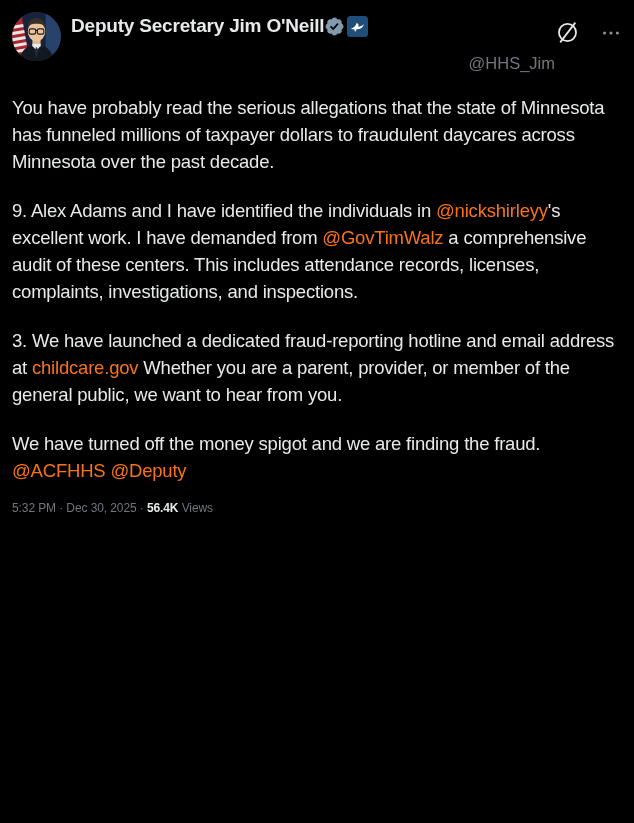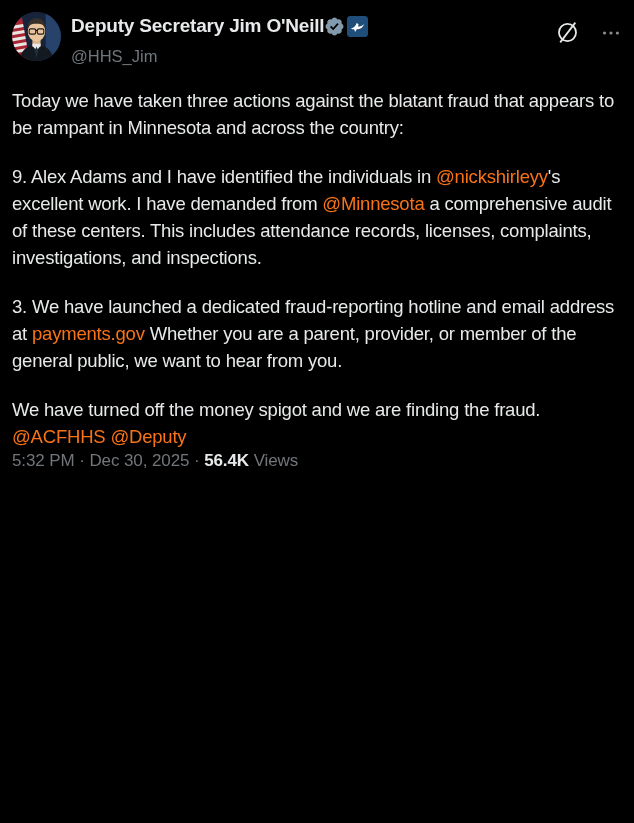--- a/index.html
+++ b/index.html
@@ -55,22 +55,23 @@
     width: 21px;
     height: 21px;
     flex: 0 0 auto;
     margin-left: 2px;
     border-radius: 3px;
     overflow: hidden;
   }
   .handle {
     color: #71767b;
     font-size: 16.5px;
-    margin-top: 10px;
-    cursor: pointer;
+    margin-top: 17px;
+    cursor: pointer;
+    text-align: right;
   }
   .header-actions {
     display: flex;
     align-items: center;
     gap: 20px;
     padding-top: 8px;
     flex: 0 0 auto;
   }
   .icon-btn {
     background: none;
@@ -101,22 +102,22 @@
   .card-link {
     color: #1d9bf0;
     font-size: 18.5px;
     line-height: 27px;
     letter-spacing: -0.2px;
     text-decoration: none;
     cursor: pointer;
   }
   
   .footer {
-    margin-top: 1px;
-    font-size: 17px;
+    margin-top: 17px;
+    font-size: 12px;
     color: #71767b;
     letter-spacing: -0.1px;
   }
   .footer .views-count {
     color: #e7e9ea;
     font-weight: 700;
   }
 </style>
 </head>
 <body>
@@ -182,22 +183,22 @@
         <svg width="22" height="22" viewBox="0 0 24 24">
           <circle cx="5" cy="12" r="1.7" fill="#8b8f94"></circle>
           <circle cx="12" cy="12" r="1.7" fill="#8b8f94"></circle>
           <circle cx="19" cy="12" r="1.7" fill="#8b8f94"></circle>
         </svg>
       </button>
     </div>
   </div>
 
   <div class="tweet-text">
-      <div class="para"><span>Today we have taken three actions against the blatant fraud that appears to be rampant in Minnesota and across the country:</span></div>
-      <div class="para"><span>9. Alex Adams and I have identified the individuals in </span><a class="link">@nickshirleyy</a><span>'s excellent work. I have demanded from </span><a class="link">@Minnesota</a><span> a comprehensive audit of these centers. This includes attendance records, licenses, complaints, investigations, and inspections.</span></div>
-      <div class="para"><span>3. We have launched a dedicated fraud-reporting hotline and email address at </span><a class="link">payments.gov</a><span> Whether you are a parent, provider, or member of the general public, we want to hear from you.</span></div>
+      <div class="para"><span>You have probably read the serious allegations that the state of Minnesota has funneled millions of taxpayer dollars to fraudulent daycares across Minnesota over the past decade.</span></div>
+      <div class="para"><span>9. Alex Adams and I have identified the individuals in </span><a class="link">@nickshirleyy</a><span>'s excellent work. I have demanded from </span><a class="link">@GovTimWalz</a><span> a comprehensive audit of these centers. This includes attendance records, licenses, complaints, investigations, and inspections.</span></div>
+      <div class="para"><span>3. We have launched a dedicated fraud-reporting hotline and email address at </span><a class="link">childcare.gov</a><span> Whether you are a parent, provider, or member of the general public, we want to hear from you.</span></div>
       <div class="para"><span>We have turned off the money spigot and we are finding the fraud.</span><br><a class="link">@ACFHHS</a><span> </span><a class="link">@Deputy</a></div>
     </div>
 
 
   <div class="footer"><span>5:32 PM · Dec 30, 2025 · </span><span class="views-count">56.4K</span><span> Views</span></div>
 
 </div>
 
 </body></html>

